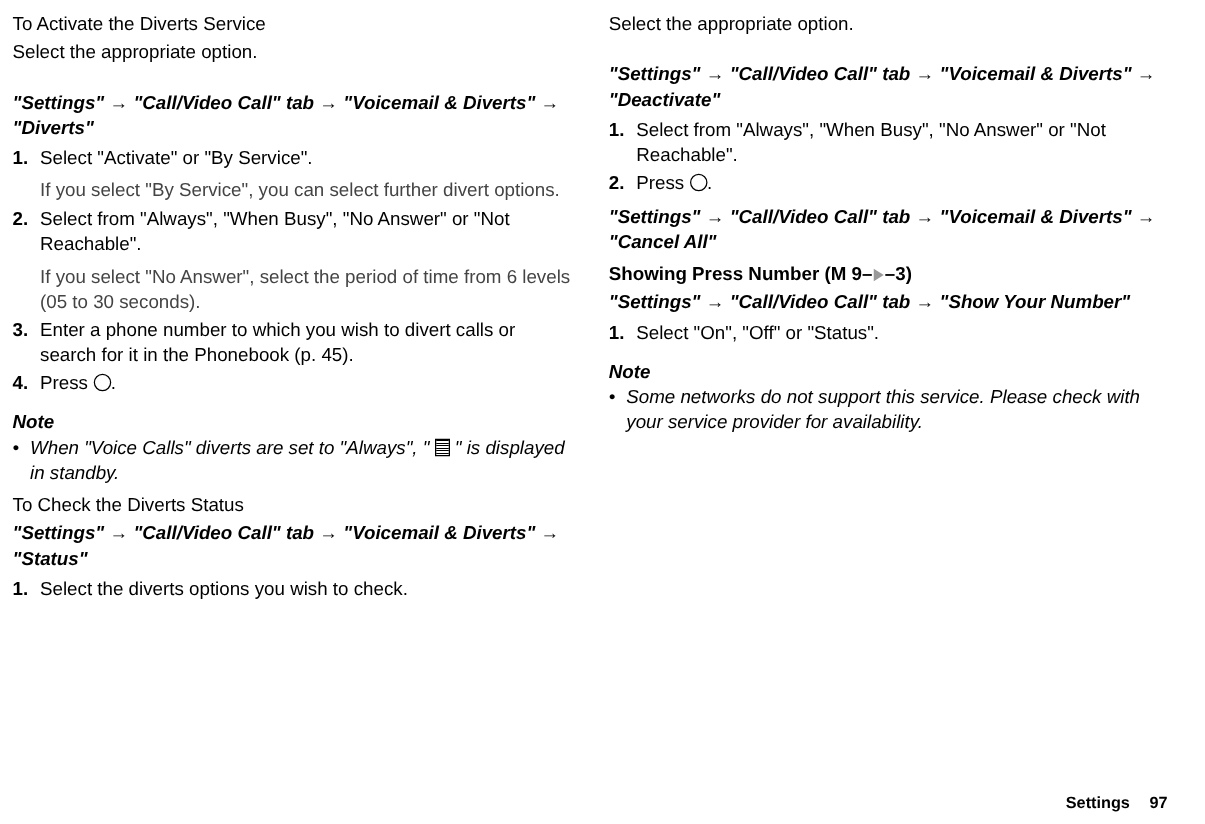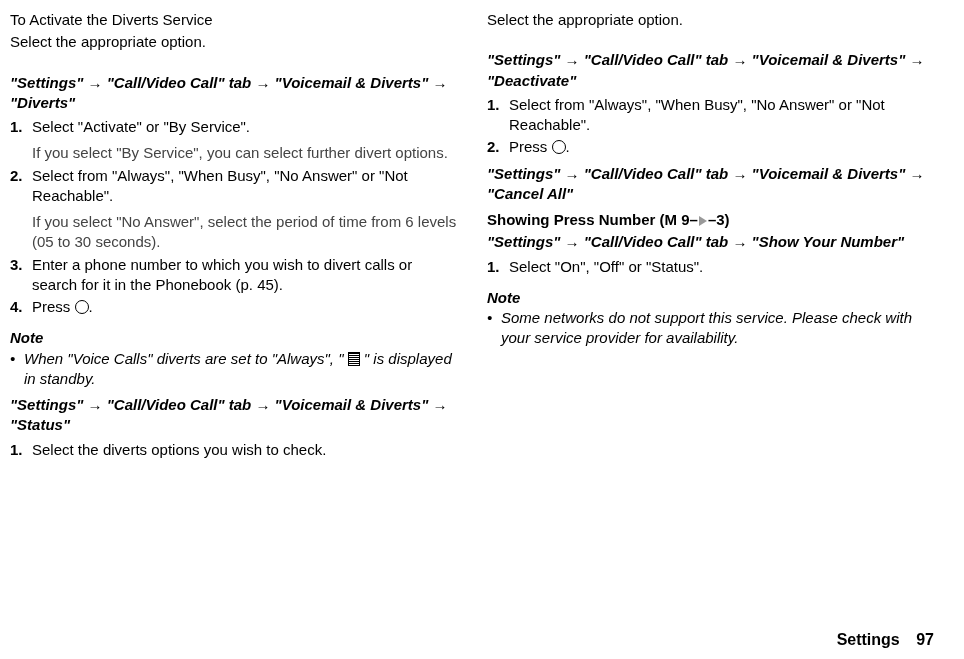--- a/index.html
+++ b/index.html
@@ -102,21 +102,21 @@
       margin: 0 1px;
     }
     .menu-ref {
       font-weight: bold;
     }
     .footer {
       position: absolute;
       bottom: 8px;
       right: 30px;
       font-weight: bold;
-      font-size: 16px;
+      font-size: 13px;
     }
     .footer .pg {
       margin-left: 12px;
     }
   </style>
 </head>
 <body>
 
 <div class="page">
 
@@ -156,20 +156,21 @@
     </ol>
 
     <div class="note-h">Note</div>
     <div class="note-body">
       <span class="bullet">•</span>
       <span class="ntxt">
         <span>When "Voice Calls" diverts are set to "Always", " </span><span class="icon-square"></span><span> " is displayed in standby.</span>
       </span>
     </div>
 
+    <div class="heading">To Check the Diverts Status</div>
     <div class="nav-path">"Settings" → "Call/Video Call" tab → "Voicemail &amp; Diverts" → "Status"</div>
     <ol class="steps">
       <li>
         <span class="num">1.</span>
         <span class="txt">Select the diverts options you wish to check.</span>
       </li>
     </ol>
 
   </div>
 

